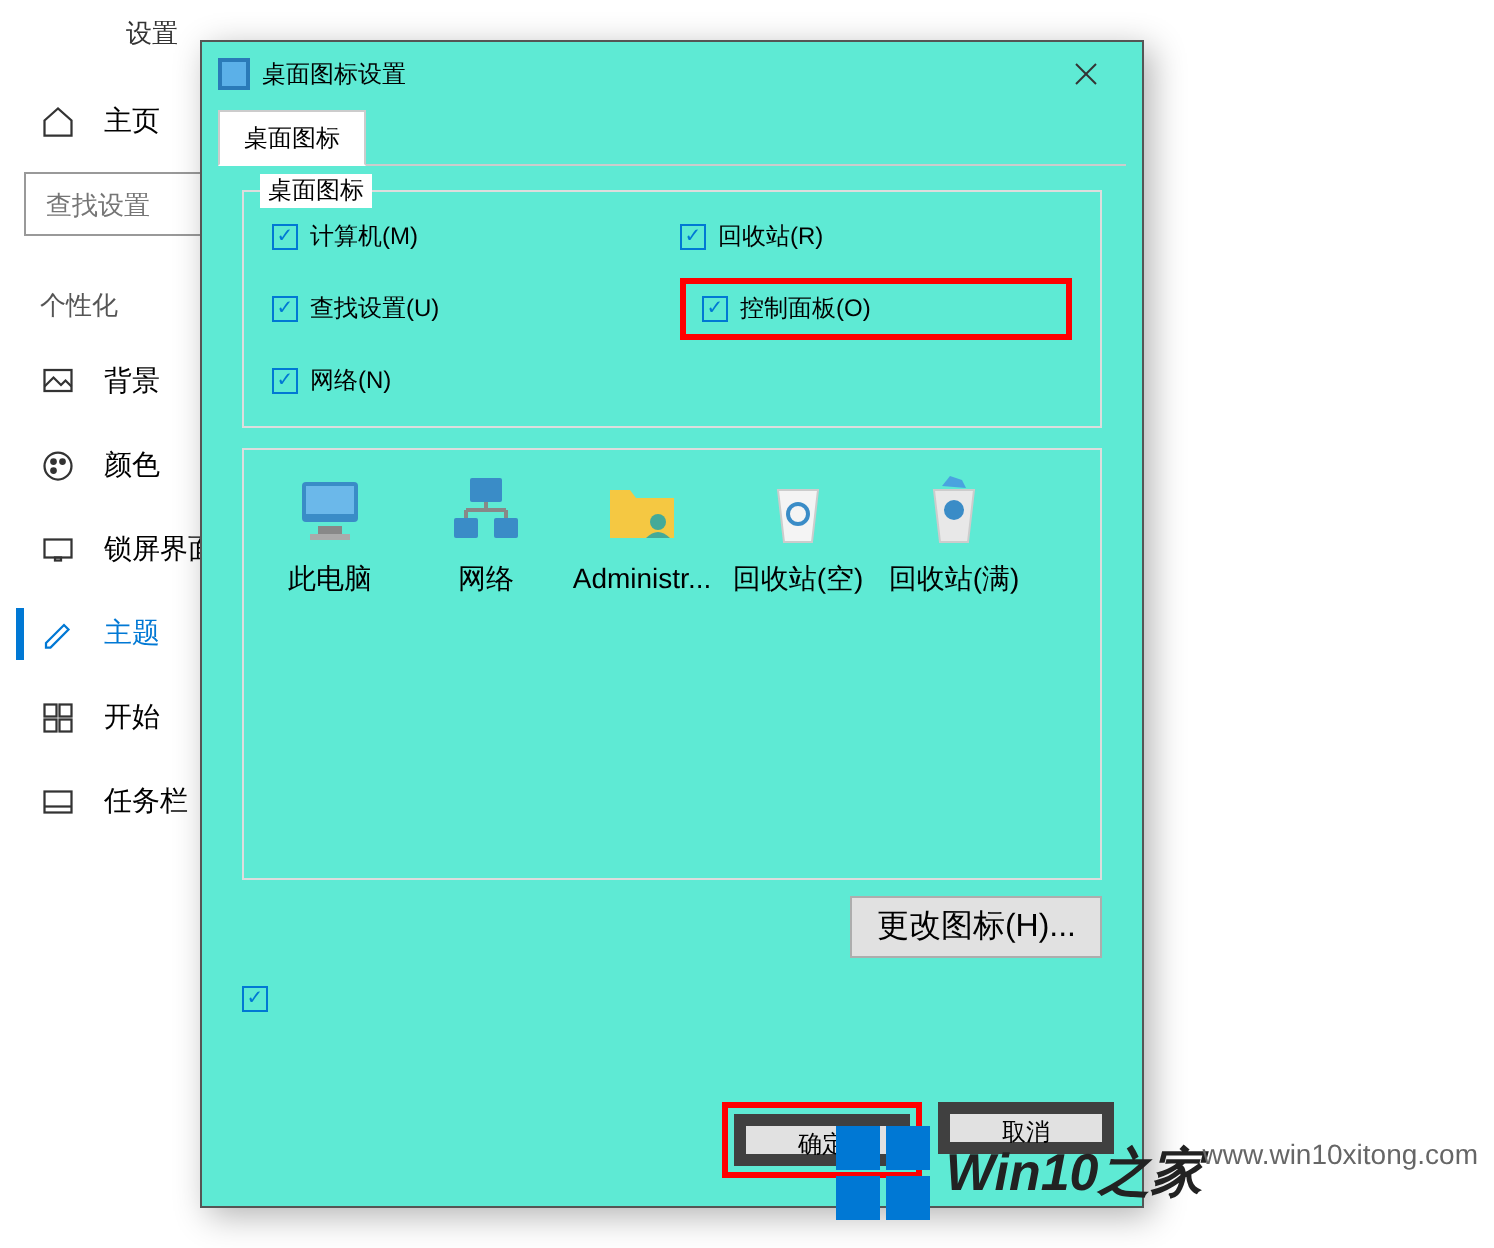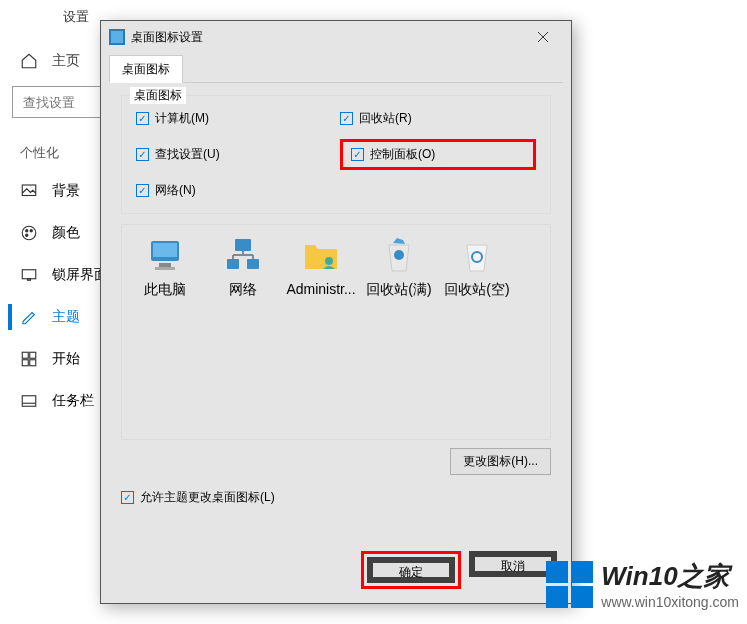--- a/index.html
+++ b/index.html
@@ -5,34 +5,34 @@
     * { box-sizing: border-box; font-family: "Microsoft YaHei", "Segoe UI", sans-serif; }
     body { margin: 0; width: 747px; height: 624px; background: #fff; overflow: hidden; position: relative; }
     
     
     .settings-bg { position: absolute; left: 0; top: 0; width: 747px; height: 624px; background: #fff; }
     .settings-title { position: absolute; left: 63px; top: 8px; font-size: 13px; color: #333; }
     
     .sidebar { position: absolute; left: 12px; top: 42px; width: 200px; }
     .home-row { display: flex; align-items: center; gap: 14px; padding: 10px 8px; }
     .home-row svg { width: 18px; height: 18px; }
-    .home-row span { font-size: 14px; color: #404040; }
+    .home-row span { font-size: 14px; color: #000000; }
     
     .search-box { margin: 6px 0 18px 0; width: 180px; height: 32px; border: 1px solid #999; display: flex; align-items: center; padding: 0 8px; }
     .search-box input { border: none; outline: none; flex: 1; font-size: 13px; color: #666; background: transparent; }
     
     .section-label { font-size: 13px; color: #555; padding: 8px; }
     
     .nav-item { display: flex; align-items: center; gap: 14px; padding: 12px 8px; font-size: 14px; cursor: pointer; }
     .nav-item svg { width: 18px; height: 18px; }
     .nav-item.active { color: #0078d4; position: relative; }
     .nav-item.active::before { content: ""; position: absolute; left: -4px; top: 8px; bottom: 8px; width: 4px; background: #0078d4; }
     
     
-    .dialog { position: absolute; left: 100px; top: 20px; width: 472px; height: 584px; background: #e5e5e5; border: 1px solid #555; box-shadow: 4px 4px 16px rgba(0,0,0,0.3); }
+    .dialog { position: absolute; left: 100px; top: 20px; width: 472px; height: 584px; background: #5eead4; border: 1px solid #555; box-shadow: 4px 4px 16px rgba(0,0,0,0.3); }
     .dlg-header { height: 32px; display: flex; align-items: center; padding: 0 8px; }
     .dlg-icon { width: 16px; height: 16px; margin-right: 6px; }
     .dlg-title { font-size: 12px; flex: 1; }
     .dlg-close { width: 40px; height: 28px; display: flex; align-items: center; justify-content: center; cursor: pointer; }
     
     .tab-bar { height: 28px; display: flex; margin: 2px 8px 0 8px; border-bottom: 1px solid #ccc; }
     .tab { padding: 5px 12px; border: 1px solid #ccc; border-bottom: 1px solid #fff; background: #fff; font-size: 12px; margin-bottom: -1px; }
     
     .dlg-body { padding: 12px 20px; }
     
@@ -44,33 +44,33 @@
     .chkbox { width: 13px; height: 13px; border: 1px solid #0078d4; display: flex; align-items: center; justify-content: center; color: #0078d4; font-size: 10px; line-height: 1; }
     
     .highlight-red { border: 3px solid #f00; padding: 4px 8px; }
     
     .icon-preview { border: 1px solid #ddd; height: 216px; padding: 10px 6px; display: flex; gap: 4px; align-items: flex-start; }
     .icon-col { width: 74px; display: flex; flex-direction: column; align-items: center; gap: 6px; }
     .icon-col .ico { width: 40px; height: 40px; display: flex; align-items: center; justify-content: center; }
     .icon-col .lbl { font-size: 14px; text-align: center; white-space: nowrap; overflow: hidden; text-overflow: ellipsis; max-width: 72px; }
     
     .btn-row { display: flex; gap: 8px; justify-content: flex-end; margin-top: 8px; }
-    .btn-row button { padding: 4px 12px; font-size: 12px; background: #e1e1e1; border: 1px solid #adadad; cursor: pointer; }
+    .btn-row button { padding: 4px 12px; font-size: 16px; background: #e1e1e1; border: 1px solid #adadad; cursor: pointer; }
     
     .allow-row { margin-top: 14px; }
     
     .dlg-footer { position: absolute; bottom: 14px; right: 14px; display: flex; gap: 8px; }
     .dlg-footer button { width: 88px; height: 26px; background: #e1e1e1; border: 6px solid #404040; font-size: 12px; cursor: pointer; }
     .dlg-footer .ok-wrap, .dlg-footer .apply-wrap { border: 3px solid #f00; padding: 3px; }
     
     
     .watermark { position: absolute; right: 8px; bottom: 14px; display: flex; align-items: center; gap: 8px; }
     .wm-logo { display: grid; grid-template-columns: 22px 22px; grid-template-rows: 22px 22px; gap: 3px; }
     .wm-logo div { background: #0078d4; }
-    .wm-text { display: flex; flex-direction: column; }
+    .wm-text { display: flex; flex-direction: row; }
     .wm-text .big { font-size: 26px; font-weight: 600; color: #222; font-style: italic; }
     .wm-text .small { font-size: 14px; color: #666; }
   </style>
 </head>
 <body>
 
 <div class="settings-bg">
   <div class="settings-title">设置</div>
 
   <div class="sidebar">
@@ -215,46 +215,45 @@
               <path d="M4 10 L14 10 L17 14 L36 14 L36 34 L4 34 Z" fill="#f5c842"></path>
               <circle cx="28" cy="26" r="4" fill="#4a9"></circle>
               <path d="M22 34 Q28 28 34 34 Z" fill="#4a9"></path>
             </svg>
           </div>
         <div class="lbl">Administr...</div>
       </div>
       <div class="icon-col">
         <div class="ico">
             <svg width="40" height="40" viewBox="0 0 40 40">
+              <path d="M10 10 L30 10 L27 36 L13 36 Z" fill="#f4f4f4" stroke="#ccc"></path>
+              <circle cx="20" cy="22" r="5" fill="none" stroke="#3a8cc7" stroke-width="2"></circle>
+            </svg>
+          </div>
+        <div class="lbl">回收站(空)</div>
+      </div>
+      <div class="icon-col">
+        <div class="ico">
+            <svg width="40" height="40" viewBox="0 0 40 40">
               <path d="M10 10 L30 10 L27 36 L13 36 Z" fill="#e8e8e8" stroke="#ccc"></path>
               <path d="M14 8 L18 3 L24 5 L26 9" fill="#4aa3df"></path>
               <circle cx="20" cy="20" r="5" fill="#3a8cc7"></circle>
             </svg>
           </div>
         <div class="lbl">回收站(满)</div>
       </div>
-      <div class="icon-col">
-        <div class="ico">
-            <svg width="40" height="40" viewBox="0 0 40 40">
-              <path d="M10 10 L30 10 L27 36 L13 36 Z" fill="#f4f4f4" stroke="#ccc"></path>
-              <circle cx="20" cy="22" r="5" fill="none" stroke="#3a8cc7" stroke-width="2"></circle>
-            </svg>
-          </div>
-        <div class="lbl">回收站(空)</div>
-      </div>
     </div>
 
     <div class="btn-row">
       <button>更改图标(H)...</button>
     </div>
 
     <div class="allow-row">
       <label class="chk">
           <span class="chkbox">✓</span>
-          <span>允许主题更改桌面图标(L)</span>
         </label>
     </div>
   </div>
 
   <div class="dlg-footer">
     <div class="ok-wrap">
       <button>确定</button>
     </div>
     <button>取消</button>
   </div>

